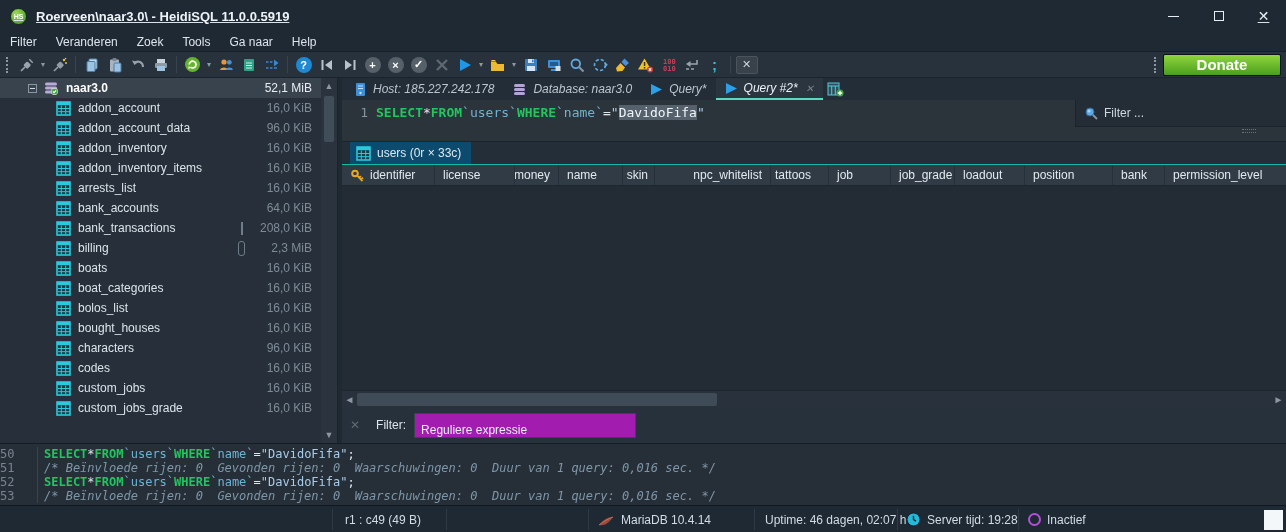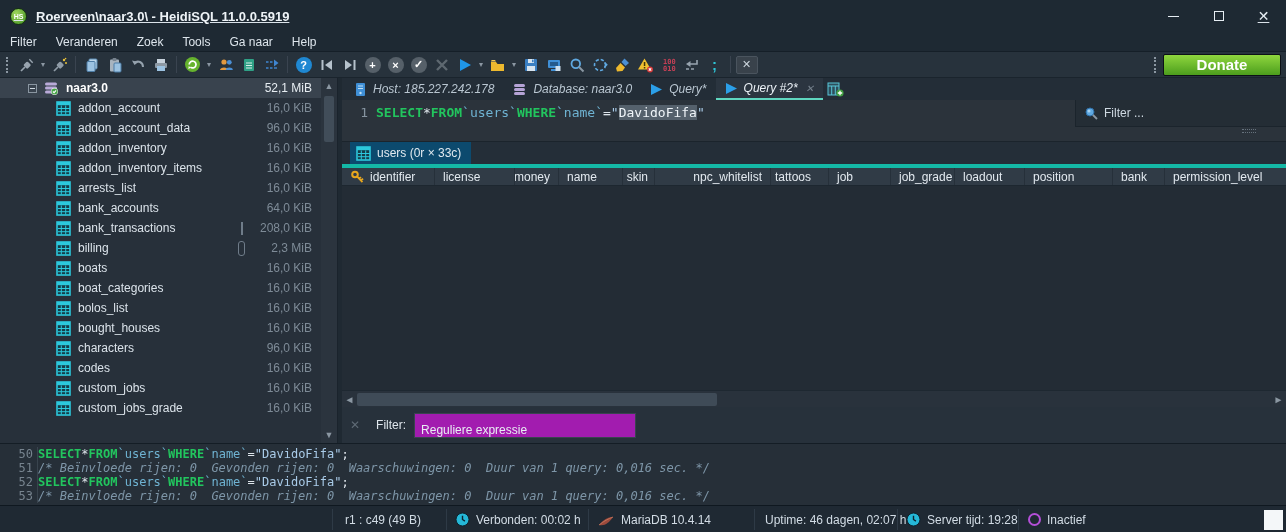--- a/index.html
+++ b/index.html
@@ -79,39 +79,39 @@
   .ident { color:#6fb3d2; }
   .str { color:#a9cbe8; }
   .sel { background:#55616c; color:#f0f5f9; }
   .edfilter { position:absolute; right:0; top:0; width:211px; height:27px; background:#242d35; border-left:1px solid #1b242c; border-bottom:1px solid #1b242c; display:flex; align-items:center; padding-left:8px; font-family:"Liberation Sans", sans-serif; }
   .edfilter span { color:#cfd9e2; font-size:12px; margin-left:6px; }
   .edgrip { position:absolute; right:30px; top:29px; width:14px; height:4px; border-top:1px dotted #66727d; border-bottom:1px dotted #66727d; }
 
   
   .resulttabs { height:22px; background:#242e38; display:flex; align-items:center; padding-left:8px; }
   .resulttab { height:22px; display:flex; align-items:center; gap:6px; background:#0c4a6e; padding:0 10px 0 6px; color:#e2eaf0; }
-  .gridheader { height:22px; display:flex; background:#303b46; border-top:4px solid #14b8a6; border-bottom:1px solid #1d2730; }
+  .gridheader { height:22px; display:flex; background:#303b46; border-top:1px solid #14b8a6; border-bottom:1px solid #1d2730; }
   .hcell { height:100%; display:flex; align-items:center; padding:0 8px; border-right:1px solid #26303a; color:#e2e9ef; overflow:hidden; white-space:nowrap; }
   .hcell.r { justify-content:flex-end; }
   .gridbody { flex:1; background:#232c35; }
   .hscroll { height:17px; background:#29323c; display:flex; align-items:center; border-top:1px solid #1e2831; }
   .harrow { width:15px; color:#8b97a2; font-size:10px; text-align:center; }
   .hthumb { width:360px; height:13px; background:#3f4b57; border-radius:2px; }
   .htrack { flex:1; }
 
   
   .filterpanel { height:36px; background:#27313b; display:flex; align-items:center; padding-left:8px; }
   .fp-x { color:#5e6a75; font-size:12px; margin-right:16px; }
   .fp-label { color:#dfe6ec; margin-right:8px; }
   .fp-input { width:222px; height:25px; background:#a21caf; border:1px solid #39444f; display:flex; align-items:flex-end; padding-left:6px; color:#e8eef3; }
 
   
   .logpanel { position:absolute; top:443px; left:0; width:1286px; height:62px; background:#262f38; border-top:1px solid #141d25; font-family:"DejaVu Sans Mono", monospace; font-size:12px; padding-top:3px; }
   .log-line { height:14px; display:flex; white-space:pre; line-height:14px; }
-  .log-num { width:38px; text-align:right; color:#77848f; border-right:1px solid #39444e; padding-right:4px; flex:0 0 auto; }
+  .log-num { width:38px; text-align:left; color:#77848f; border-right:1px solid #39444e; padding-right:4px; margin-right:6px; flex:0 0 auto; }
   .comment { color:#7e96a8; font-style:italic; }
 
   
   .statusbar { position:absolute; top:505px; left:0; width:1286px; height:27px; background:#1f2933; border-top:1px solid #0f1820; }
   .sb-item { position:absolute; top:0; height:27px; display:flex; align-items:center; gap:6px; color:#d2dce5; font-size:12px; }
   .sb-sep { position:absolute; top:3px; width:1px; height:21px; background:#2e3a46; }
   .sb-grip { position:absolute; right:3px; top:4px; width:19px; height:20px; background:#f4f7f9; }
   .ring { width:13px; height:13px; border:2px solid #b44fd8; border-radius:50%; }
 </style>
 </head>
@@ -647,27 +647,20 @@
 <div class="statusbar">
   <div class="sb-sep" style="left:332px"></div>
   <div class="sb-sep" style="left:446px"></div>
   <div class="sb-sep" style="left:588px"></div>
   <div class="sb-sep" style="left:754px"></div>
   <div class="sb-sep" style="left:897px"></div>
   <div class="sb-sep" style="left:1018px"></div>
   <div class="sb-item" style="left:345px">
       <span>r1 : c49 (49 B)</span>
     </div>
-  <div class="sb-item" style="left:455px">
-    <svg width="15" height="15">
-        <circle cx="7.5" cy="7.5" r="6.5" fill="#25b8d8" stroke="#0d2430"></circle>
-        <path d="M7.5 3.8V7.5l2.4 1.6" stroke="#0d2430" stroke-width="1.4" fill="none"></path>
-      </svg>
-    <span>Verbonden: 00:02 h</span>
-  </div>
   <div class="sb-item" style="left:598px">
     <svg width="17" height="14">
         <path d="M1 12c6 1.2 9.5-1.8 14-8-4.5-.3-9.5 2.5-14 8z" fill="#9c4a3c"></path>
         <path d="M1 12c5-4 9-6 14-8" stroke="#c97a60" stroke-width="0.8" fill="none"></path>
       </svg>
     <span>MariaDB 10.4.14</span>
   </div>
   <div class="sb-item" style="left:765px">
       <span>Uptime: 46 dagen, 02:07 h</span>
     </div>

